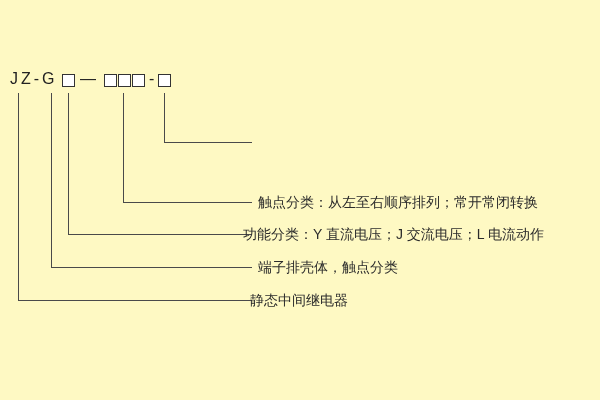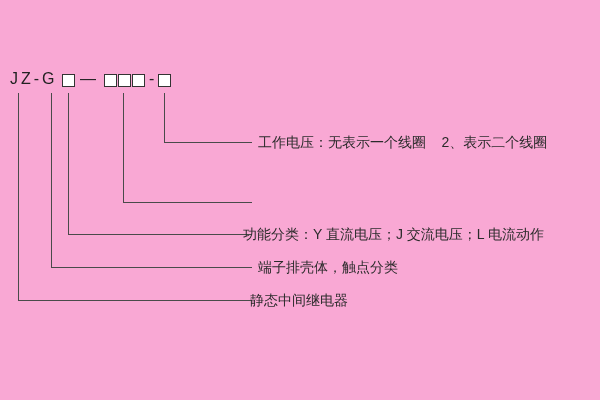--- a/index.html
+++ b/index.html
@@ -4,21 +4,21 @@
 <style>
   html, body {
     margin: 0;
     padding: 0;
     background: #ffffff;
   }
   .screen {
     position: relative;
     width: 600px;
     height: 400px;
-    background: #f9a8d4;
+    background: #fef9c3;
     overflow: hidden;
     font-family: "Liberation Sans", sans-serif;
     color: #2b2b2b;
   }
   .connectors {
     position: absolute;
     top: 0;
     left: 0;
     width: 600px;
     height: 400px;
@@ -92,18 +92,18 @@
     <span class="code-part code-prefix">JZ-G</span>
     <span class="box box-1"></span>
     <span class="code-part code-dash">—</span>
     <span class="box box-2"></span>
     <span class="box box-3"></span>
     <span class="box box-4"></span>
     <span class="code-part code-hyphen">-</span>
     <span class="box box-5"></span>
   </div>
 
-  <div class="label lbl-voltage-1">工作电压：无表示一个线圈    2、表示二个线圈</div>
+  <div class="label lbl-contact">触点分类：从左至右顺序排列；常开常闭转换</div>
   <div class="label lbl-function">功能分类：Y 直流电压；J 交流电压；L 电流动作</div>
   <div class="label lbl-housing">端子排壳体，触点分类</div>
   <div class="label lbl-relay">静态中间继电器</div>
 
 </div>
 
 </body></html>

